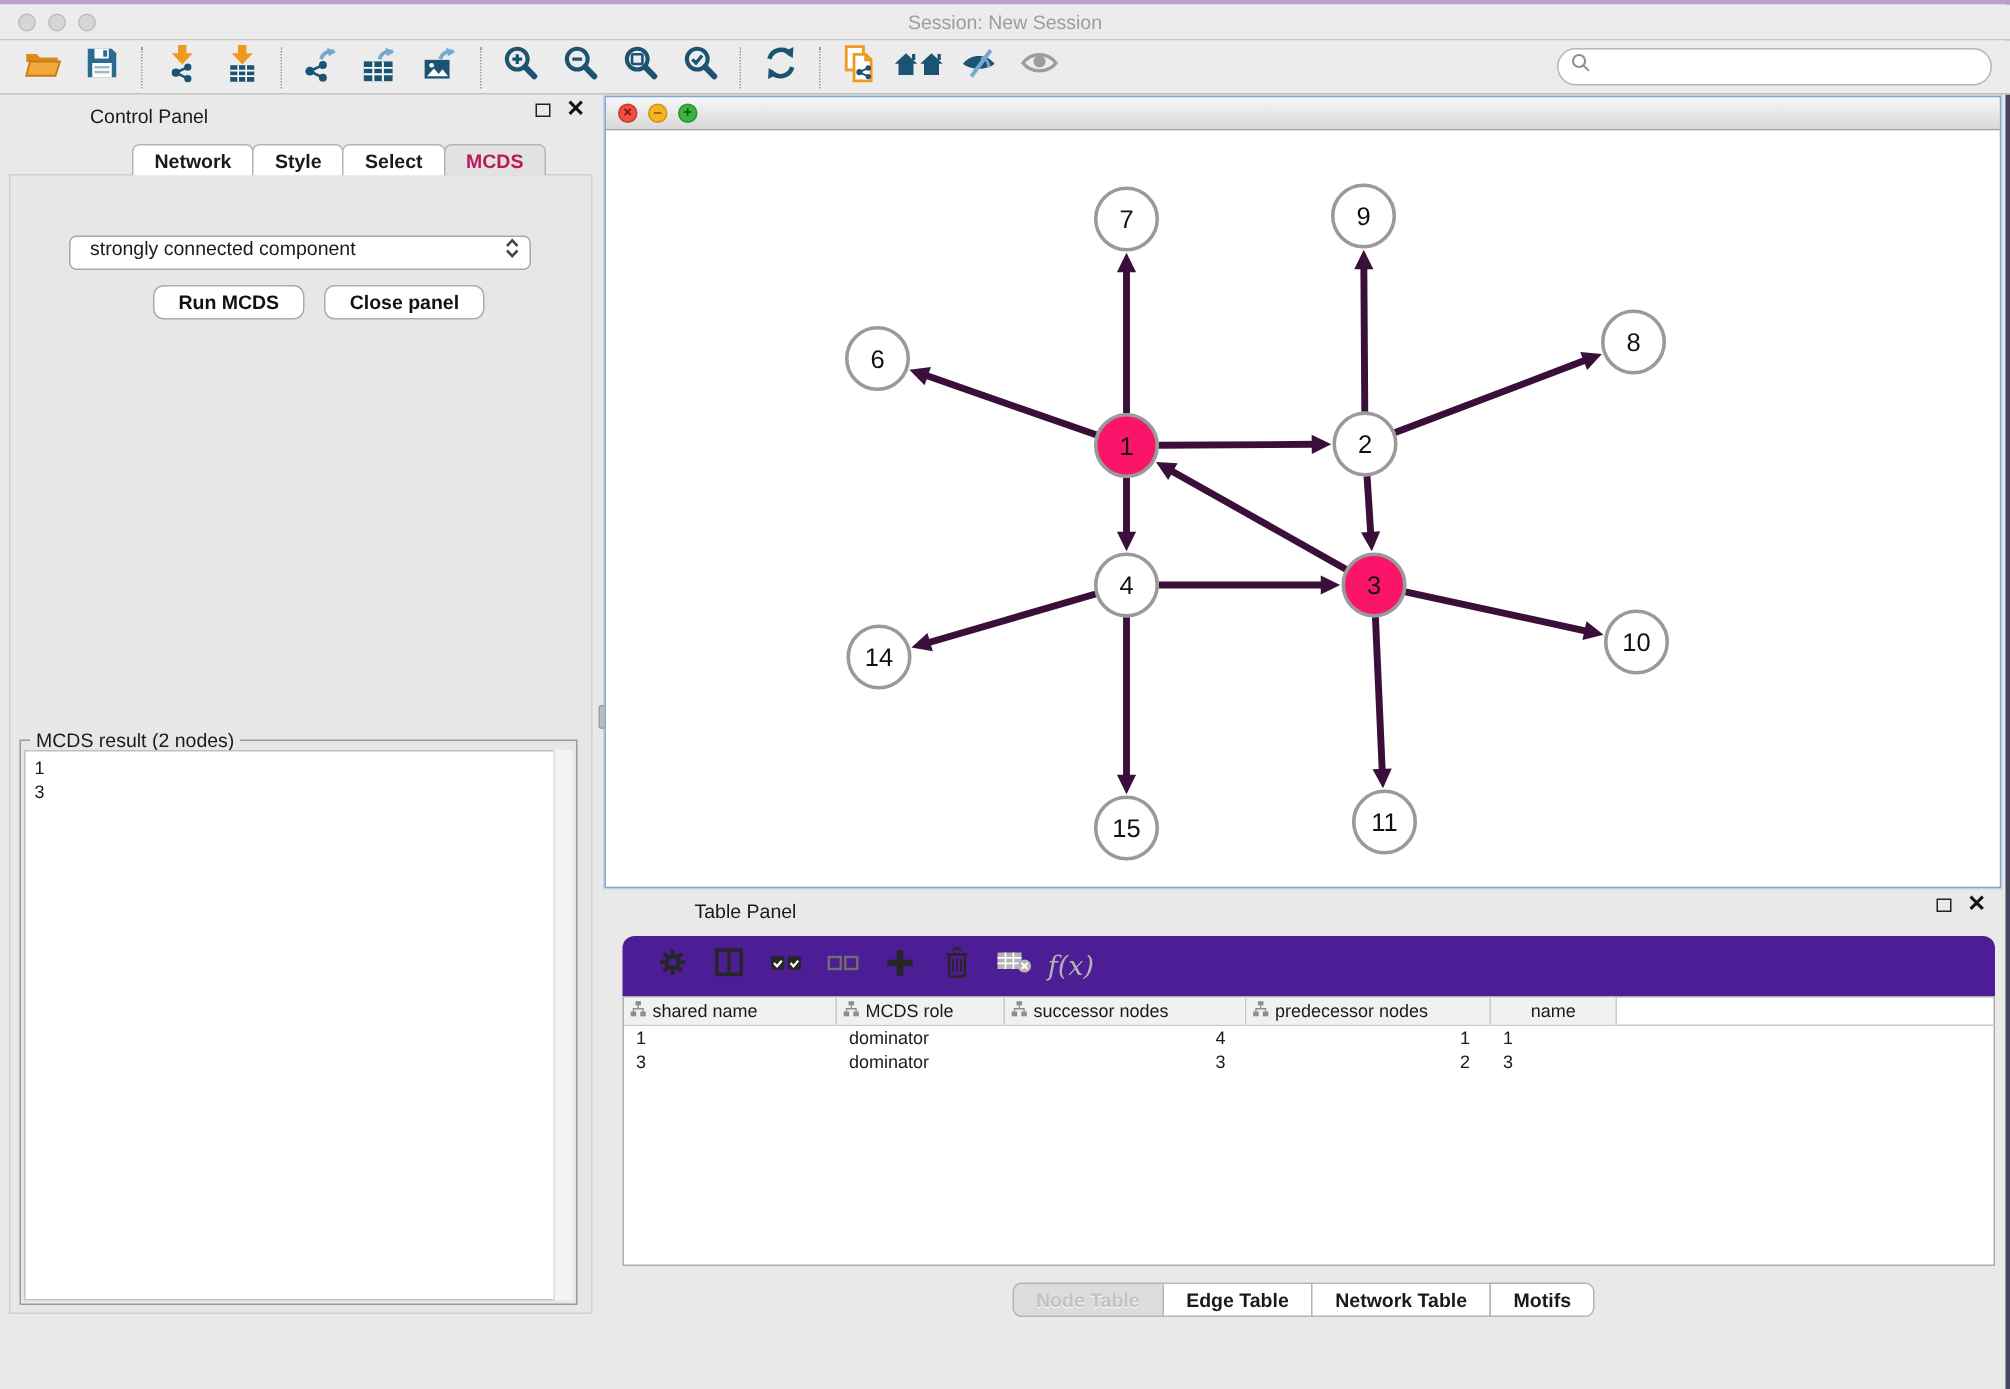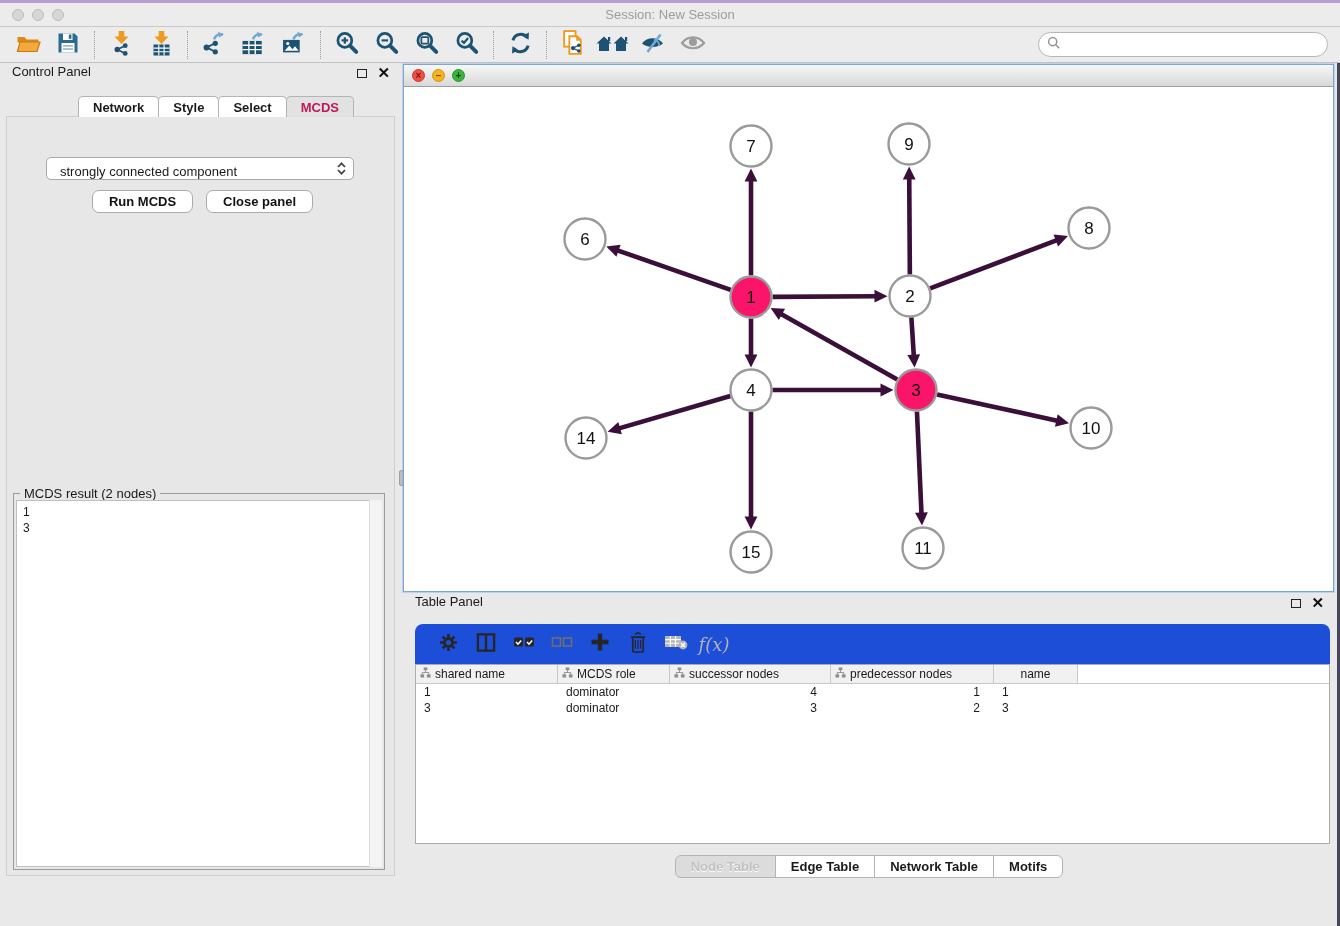--- a/index.html
+++ b/index.html
@@ -21,38 +21,38 @@
              border-bottom:1px solid #c2c2c2; display:flex; align-items:center; padding-left:8px; }
   .tb-btn { width:40px; height:30px; display:flex; align-items:center; justify-content:center; cursor:pointer; }
   .tb-sep { width:1px; height:28px; border-left:1px dotted #9c9c9c; margin:0 6px; }
   .search-wrap { position:absolute; right:12px; top:5px; width:290px; height:25px; background:#fff;
                  border:1px solid #b6b6b6; border-radius:13px; display:flex; align-items:center; padding:0 8px; }
   .search-wrap input { border:none; outline:none; flex:1; font-size:13px; background:transparent;
                        font-family:"Liberation Sans",sans-serif; }
 
   
   #control-panel { position:absolute; left:0; top:64px; width:400px; height:826px; }
-  .panel-head { position:relative; height:26px; display:flex; align-items:flex-start; padding:0 12px; }
+  .panel-head { position:relative; height:26px; display:flex; align-items:center; padding:0 12px;margin-left:48px; }
   .panel-title { font-size:13px; color:#1a1a1a; }
   .panel-head .head-icons { position:absolute; right:10px; top:4px; display:flex; gap:10px; align-items:center; }
   .float-icon { width:10px; height:9px; border:1.5px solid #222; display:inline-block; }
   .close-x { font-size:15px; font-weight:bold; color:#111; line-height:10px; cursor:pointer; }
 
-  .cp-tabs { position:absolute; left:78px; top:32px; display:flex; z-index:3;align-items:flex-end; }
+  .cp-tabs { position:absolute; left:88px; top:32px; display:flex; z-index:3;align-items:flex-end; }
   .cp-tab { height:21px; padding:0 14px; font-size:13px; font-weight:600; display:flex; align-items:center;
             background:#fff; border:1px solid #b4b4b4; border-bottom:none; border-radius:5px 5px 0 0; margin-right:-1px; cursor:pointer;}
   .cp-tab.active { background:#e2e2e2; color:#be185d; }
   .cp-body { position:absolute; left:6px; right:5px; top:52px; bottom:14px; background:#e7e7e7;
              border:1px solid #cfcfcf; }
   .opt-label { text-align:center; margin-top:17px; font-size:13px; font-weight:500; }
   .combo { position:absolute; left:39px; top:40px; width:308px; height:23px; background:#fff;
-           border:1px solid #a9a9a9; border-radius:5px; display:flex; align-items:flex-end;
+           border:1px solid #a9a9a9; border-radius:5px; display:flex; align-items:flex-start;
            padding:0 6px 0 13px; font-size:13px; cursor:pointer; }
   .combo .combo-text { flex:1; }
-  .cp-buttons { position:absolute; left:2px; top:73px; width:100%; display:flex; justify-content:center; gap:13px; }
+  .cp-buttons { position:absolute; left:12px; top:73px; width:100%; display:flex; justify-content:center; gap:13px; }
   .mac-btn { height:23px; padding:0 16px; background:#fff; border:1px solid #ababab; border-radius:7px;
              font-size:13px; font-weight:600; font-family:"Liberation Sans",sans-serif; cursor:pointer; color:#111; }
   .result-group { position:absolute; left:6px; right:9px; top:376px; bottom:5px; border:1px solid #9a9a9a; }
   .result-legend { position:absolute; left:6px; top:-8px; background:#e7e7e7; padding:0 4px; font-size:13px; }
   .result-area { position:absolute; left:2px; right:2px; top:6px; bottom:2px; background:#fff;
                  border:1px solid #c0c0c0; font-size:12px; padding:3px 6px; line-height:16px; overflow:hidden; }
   .result-scroll { position:absolute; right:2px; top:6px; bottom:2px; width:13px; background:#f4f4f4;
                    border-left:1px solid #ddd; }
 
   
@@ -69,21 +69,21 @@
   .net-light { width:13px; height:13px; border-radius:50%; font-size:10px; font-weight:bold; line-height:12px;
                text-align:center; cursor:pointer; }
   .net-light.red   { background:#ee4e43; border:1px solid #c93a30; color:#7d1611; }
   .net-light.yellow{ background:#f5b31f; border:1px solid #d29414; color:#7c5404; }
   .net-light.green { background:#3bb33f; border:1px solid #2b9430; color:#0c5210; }
   #graph-canvas { position:absolute; left:0; top:22px; right:0; bottom:0; background:#fff; }
   #graph-canvas svg { position:absolute; left:0; top:0; }
 
   
   #table-panel { position:absolute; left:403px; top:594px; width:931px; height:294px; }
-  .tp-toolbar { position:absolute; left:12px; right:4px; top:30px; height:40px; background:#1d4ed8;
+  .tp-toolbar { position:absolute; left:12px; right:4px; top:30px; height:40px; background:#4c1d95;
                 border-radius:8px 8px 0 0; display:flex; align-items:center; padding-left:14px; gap:0; }
   .tp-btn { width:38px; height:34px; display:flex; align-items:center; justify-content:center; cursor:pointer; }
   .tp-btn.disabled { cursor:default; }
   .fx-label { font-family:"DejaVu Serif", serif; font-style:italic; font-size:18px; color:#b3b3b3; }
   .tp-table { position:absolute; left:12px; right:4px; top:70px; bottom:44px; background:#fff;
               border:1px solid #ababab; overflow:hidden; }
   .thead { display:flex; height:19px; border-bottom:1px solid #c9c9c9; }
   .th { background:#f1f1f1; border-right:1px solid #c9c9c9; display:flex; align-items:center;
         font-size:12px; color:#1a1a1a; padding:0 4px; gap:4px; cursor:pointer; }
   .th .th-label { white-space:nowrap; }

